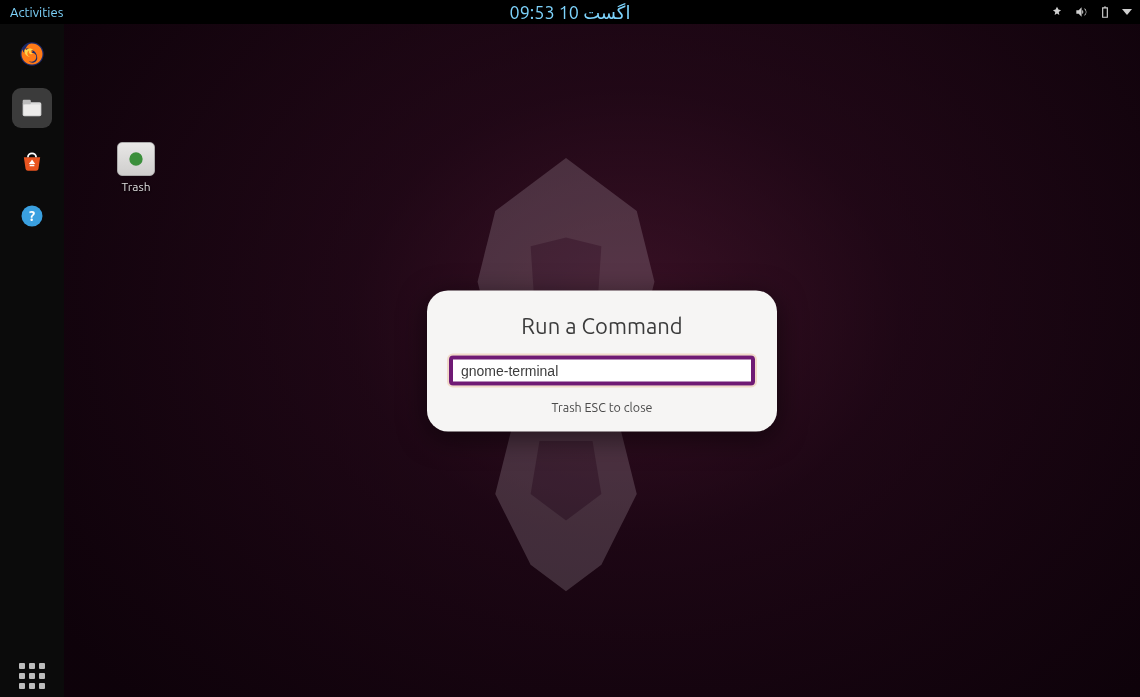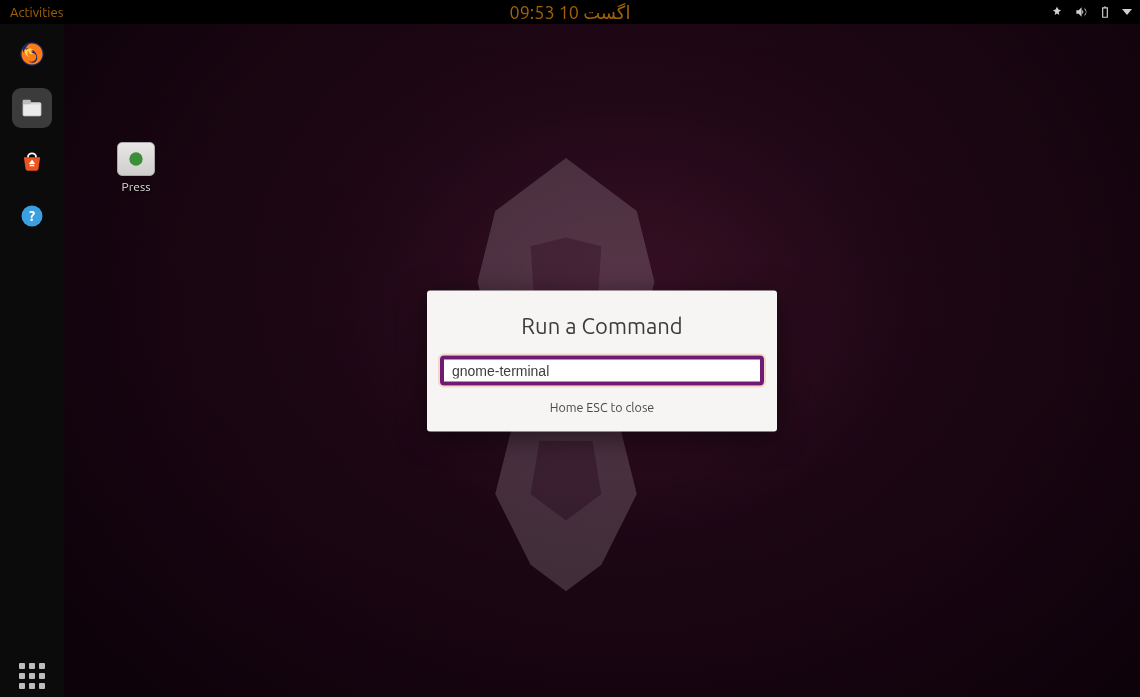--- a/index.html
+++ b/index.html
@@ -7,21 +7,21 @@
   body {
     background: radial-gradient(ellipse 60% 80% at 55% 45%, rgba(88,26,56,0.55) 0%, rgba(38,8,26,0.6) 40%, rgba(14,2,10,0.95) 100%),
                 linear-gradient(180deg, #1a0812 0%, #0c030a 100%);
     color: #ddd;
     position: relative;
   }
 
   
   .top-panel {
     position: absolute; top:0; left:0; right:0; height:24px;
-    background:#000; color:#a16207; font-size:13px;
+    background:#000; color:#7dd3fc; font-size:13px;
     display:flex; align-items:center; justify-content:center;
     padding:5px 8px;
   }
   .top-panel .left { position:absolute; left:10px; display:flex; align-items:center; gap:8px;}
   .top-panel .center { font-size:18px; letter-spacing:0.3px;}
   .top-panel .right { position:absolute; right:8px; display:flex; align-items:center; gap:10px;}
   .top-panel svg { width:14px; height:14px; fill:#cfcfcf; display:block;}
 
   .triangle-down {
     width:0;height:0;border-left:5px solid transparent;border-right:5px solid transparent;border-top:6px solid #cfcfcf;
@@ -59,21 +59,21 @@
 
   
   .gorilla {
     position:absolute; left:50%; top:50%; transform:translate(-60%,-48%);
     width:360px; height:460px; opacity:0.22; pointer-events:none;
   }
 
   
   .run-dialog {
     position:absolute; left:50%; top:50%; transform:translate(-50%,-50%);
-    width:350px; background:#f6f5f4; border-radius:3px; padding:22px 13px 18px;
+    width:350px; background:#f6f5f4; border-radius:21px; padding:22px 22px 18px;
     box-shadow:0 6px 28px rgba(0,0,0,0.55);
     color:#3a3a3a;
   }
   .run-dialog .title{ font-size:22px; font-weight:400; text-align:center; color:#3c3c3c; margin-bottom:18px;}
   .run-dialog input{
     width:100%; height:30px; border:4px solid #701a75; border-radius:4px; outline:2px solid rgba(226,134,72,0.25);
     outline-offset:0; padding:4px 8px; font-size:14px; color:#3d3d3d; background:#fff;
   }
   .run-dialog .hint{ text-align:center; font-size:12.5px; color:#4b4b4b; margin-top:14px;}
 
@@ -164,22 +164,22 @@
     </g>
   </svg>
 
 
   <div class="desktop-icon" style="left:36px; top:118px;">
     <div class="ic" style="background:linear-gradient(#e8e7e6,#cfcecd); border-color:#aaa;">
       <svg viewBox="0 0 24 24" width="20" height="20">
           <path fill="#3b8f3b" d="M12 4a8 8 0 1 0 .001 16.001A8 8 0 0 0 12 4zm-1 4l-3 3h2v4h2v-4h2l-3-3zm6 1l-2 2 2 2 2-2-2-2zm-10 0l-2 2 2 2 2-2-2-2z"></path>
         </svg>
     </div>
-    <div class="label">Press</div>
+    <div class="label">Trash</div>
   </div>
 
   <div class="run-dialog">
     <div class="title">Run a Command</div>
     <input type="text" value="gnome-terminal" style="">
-    <div class="hint">Home ESC to close</div>
+    <div class="hint">Trash ESC to close</div>
   </div>
 
 </div>
 
 </body></html>

